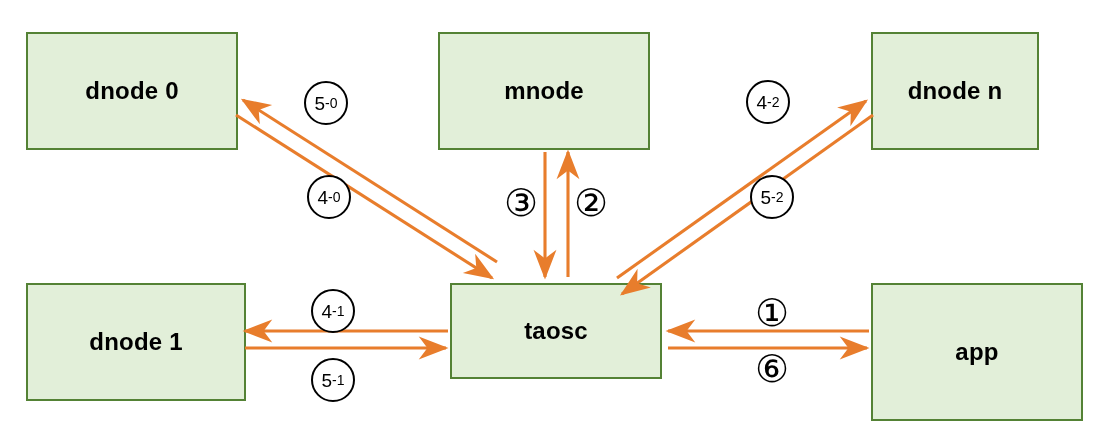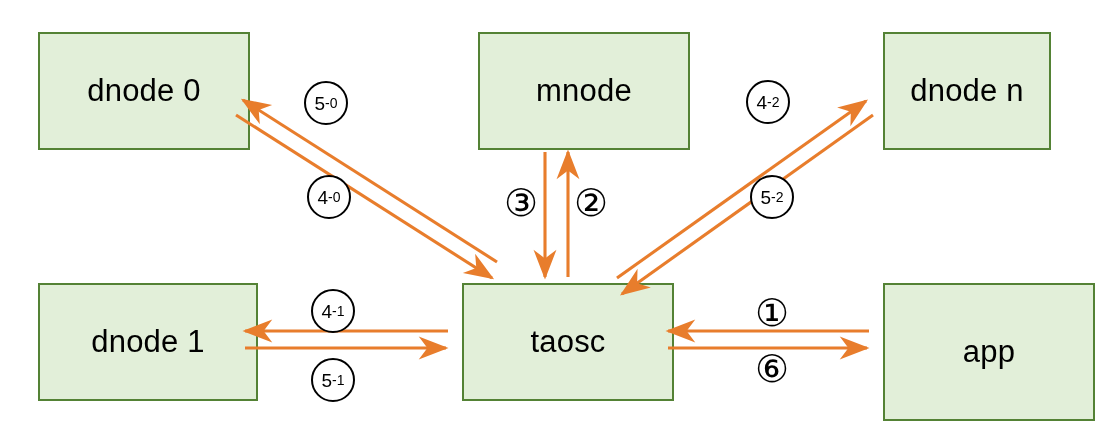--- a/index.html
+++ b/index.html
@@ -6,25 +6,24 @@
   body{font-family:"Liberation Sans","DejaVu Sans",sans-serif;}
   #stage{position:relative;width:1114px;height:438px;background:#ffffff;overflow:hidden;}
 
   .node{
     position:absolute;
     box-sizing:border-box;
     background:#E2EFD9;
     border:2.5px solid #548235;
     display:flex;align-items:center;justify-content:center;
     color:#000000;
-    font-size:31px;
-    font-weight:400;
+    font-size:24px;
+    font-weight:700;
     letter-spacing:.2px;
     user-select:none;
-    margin-left:12px;
   }
 
   svg#wires{position:absolute;left:0;top:0;width:1114px;height:438px;pointer-events:none;}
 
   .badge{
     position:absolute;
     box-sizing:border-box;
     width:44px;height:44px;
     border-radius:50%;
     border:2.5px solid #000000;
@@ -40,33 +39,33 @@
 </style>
 </head>
 <body>
 
 <div id="stage">
 
   <div class="node" style="left:26px;top:32px;width:212px;height:118px;">
     <span>dnode 0</span>
   </div>
 
-  <div class="node" style="left:466px;top:32px;width:212px;height:118px;">
+  <div class="node" style="left:438px;top:32px;width:212px;height:118px;">
     <span>mnode</span>
   </div>
 
   <div class="node" style="left:871px;top:32px;width:168px;height:118px;align-items:center;">
     <span>dnode n</span>
   </div>
 
   <div class="node" style="left:26px;top:283px;width:220px;height:118px;">
     <span>dnode 1</span>
   </div>
 
-  <div class="node" style="left:450px;top:283px;width:212px;height:118px;text-align:right;">
+  <div class="node" style="left:450px;top:283px;width:212px;height:96px;text-align:right;">
     <span>taosc</span>
   </div>
 
   <div class="node" style="left:871px;top:283px;width:212px;height:138px;">
     <span>app</span>
   </div>
 
   <svg id="wires" viewBox="0 0 1114 438">
     <defs>
       <marker id="ah" markerWidth="12" markerHeight="12" refX="9.2" refY="4" orient="auto" markerUnits="strokeWidth">

